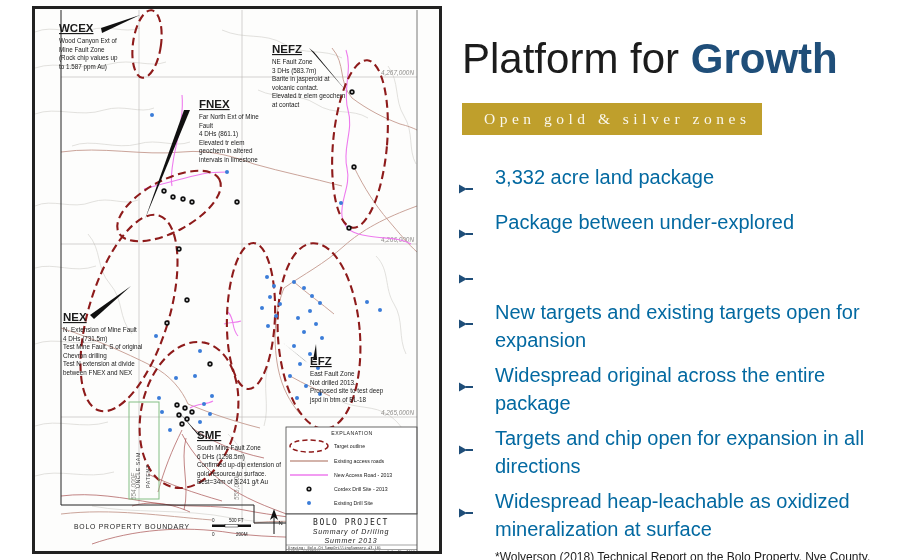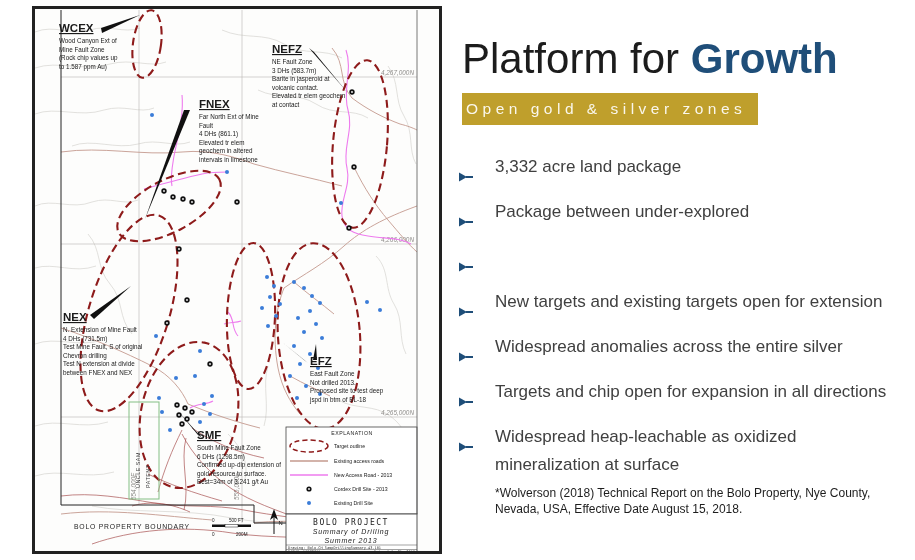--- a/index.html
+++ b/index.html
@@ -21,28 +21,28 @@
   text.patent{font-size:5.4px;fill:#3a3a3a;letter-spacing:0.5px;}
   text.boundary-t{font-size:6.8px;letter-spacing:0.8px;fill:#222;}
   text.tb-name{font-size:8px;font-family:"DejaVu Sans Mono",monospace;letter-spacing:1.5px;}
   text.tb-sub{font-size:7px;font-style:italic;letter-spacing:0.8px;}
   text.tb-micro{font-size:3.6px;font-family:"DejaVu Sans Mono",monospace;fill:#333;}
   
   .right-panel{position:absolute;left:458px;top:36px;width:444px;}
   .page-title{margin:0 0 0 4px;font-size:42px;font-weight:400;color:#1c1c1c;letter-spacing:0;line-height:1.1;}
   .page-title .accent{font-weight:bold;color:#1f4e79;}
   .banner{
-    display:inline-block;margin:11px 0 0 4px;
+    display:inline-block;margin:21px 0 0 4px;
     background:#bf9f2c;color:#faf7ec;
     font-size:15.5px;letter-spacing:4.5px;
-    padding:7px 12px 7px 4px;white-space:nowrap;
+    padding:7px 12px 7px 22px;white-space:nowrap;font-family:Liberation Serif, serif;
   }
   .bullets{list-style:none;margin:28px 0 0 0;padding:0;}
-  .bullets li{display:flex;align-items:flex-start;margin:0 0 7px 0;color:#404040;
-    font-size:17px;line-height:28px;}
+  .bullets li{display:flex;align-items:flex-start;margin:0 0 7px 0;color:#0369a1;
+    font-size:20px;line-height:28px;}
   .bullets .marker{flex:none;width:37px;padding-top:10px;}
   .footnote{margin:2px 0 0 37px;font-size:12px;line-height:1.3;color:#1d1d1d;width:400px;}
 </style>
 </head>
 <body>
 
 <div class="map-figure">
 <svg width="410" height="548" viewBox="0 0 410 548">
 
   <rect x="0" y="0" width="410" height="548" fill="#fdfdfc"></rect>
@@ -354,28 +354,28 @@
       <span class="marker"><svg width="16" height="10" viewBox="0 0 16 10">
             <polygon points="1,0.5 9,5 1,9.5" fill="#1f4e79"></polygon>
             <rect x="8" y="4" width="7" height="2" fill="#1f4e79"></rect>
           </svg></span>
     </li>
     <li>
       <span class="marker"><svg width="16" height="10" viewBox="0 0 16 10">
             <polygon points="1,0.5 9,5 1,9.5" fill="#1f4e79"></polygon>
             <rect x="8" y="4" width="7" height="2" fill="#1f4e79"></rect>
           </svg></span>
-      <span>New targets and existing targets open for extension</span>
-    </li>
-    <li>
-      <span class="marker"><svg width="16" height="10" viewBox="0 0 16 10">
-            <polygon points="1,0.5 9,5 1,9.5" fill="#1f4e79"></polygon>
-            <rect x="8" y="4" width="7" height="2" fill="#1f4e79"></rect>
-          </svg></span>
-      <span>Widespread anomalies across the entire silver</span>
+      <span>New targets and existing targets open for expansion</span>
+    </li>
+    <li>
+      <span class="marker"><svg width="16" height="10" viewBox="0 0 16 10">
+            <polygon points="1,0.5 9,5 1,9.5" fill="#1f4e79"></polygon>
+            <rect x="8" y="4" width="7" height="2" fill="#1f4e79"></rect>
+          </svg></span>
+      <span>Widespread original across the entire package</span>
     </li>
     <li>
       <span class="marker"><svg width="16" height="10" viewBox="0 0 16 10">
             <polygon points="1,0.5 9,5 1,9.5" fill="#1f4e79"></polygon>
             <rect x="8" y="4" width="7" height="2" fill="#1f4e79"></rect>
           </svg></span>
       <span>Targets and chip open for expansion in all directions</span>
     </li>
     <li>
       <span class="marker"><svg width="16" height="10" viewBox="0 0 16 10">

